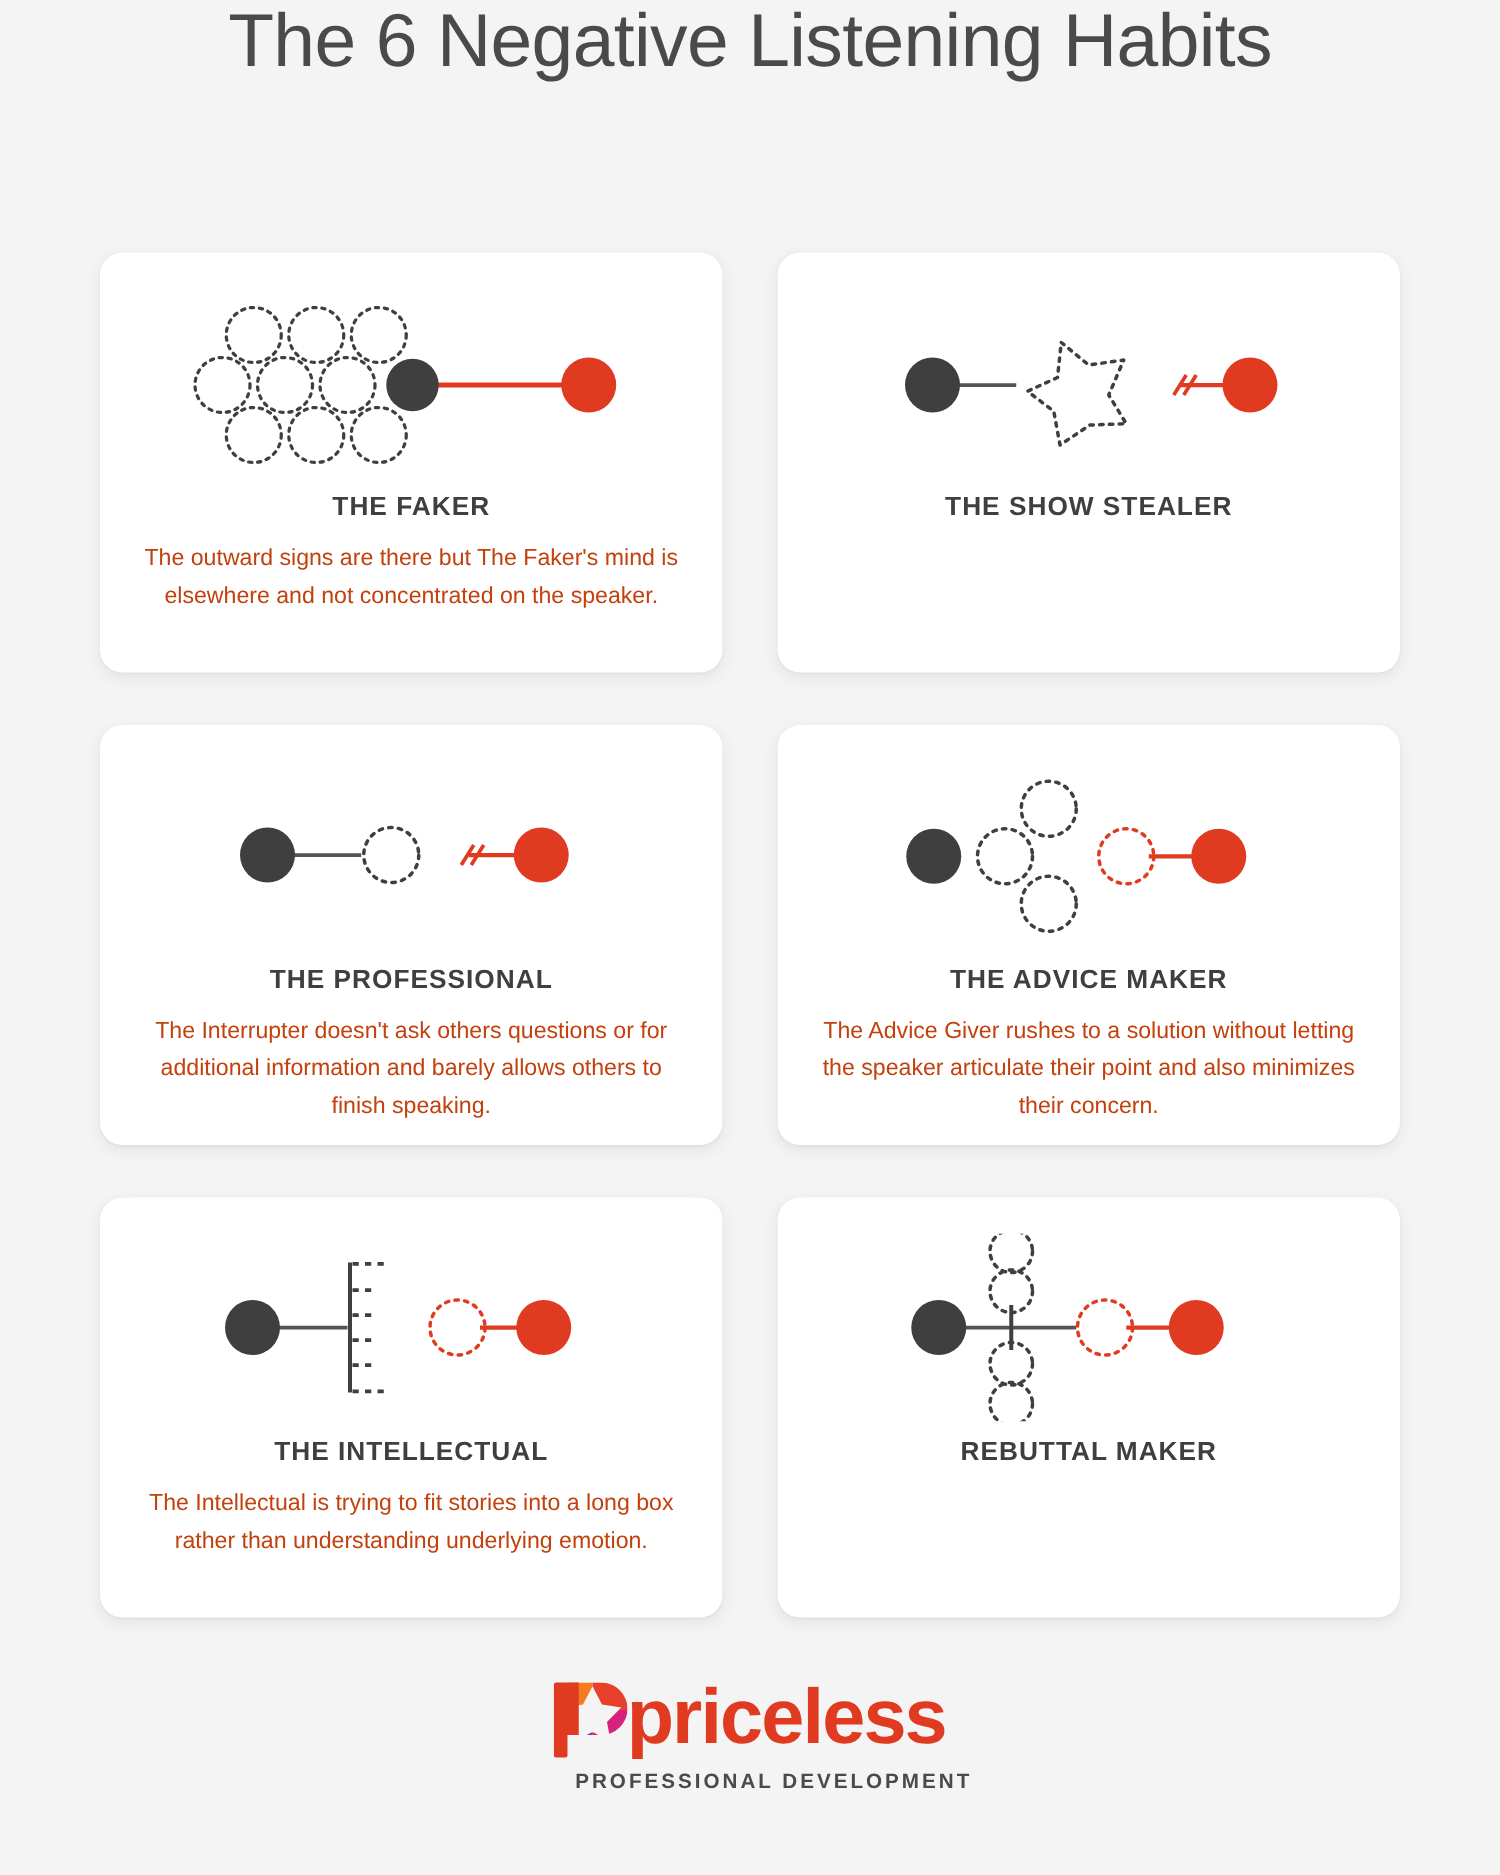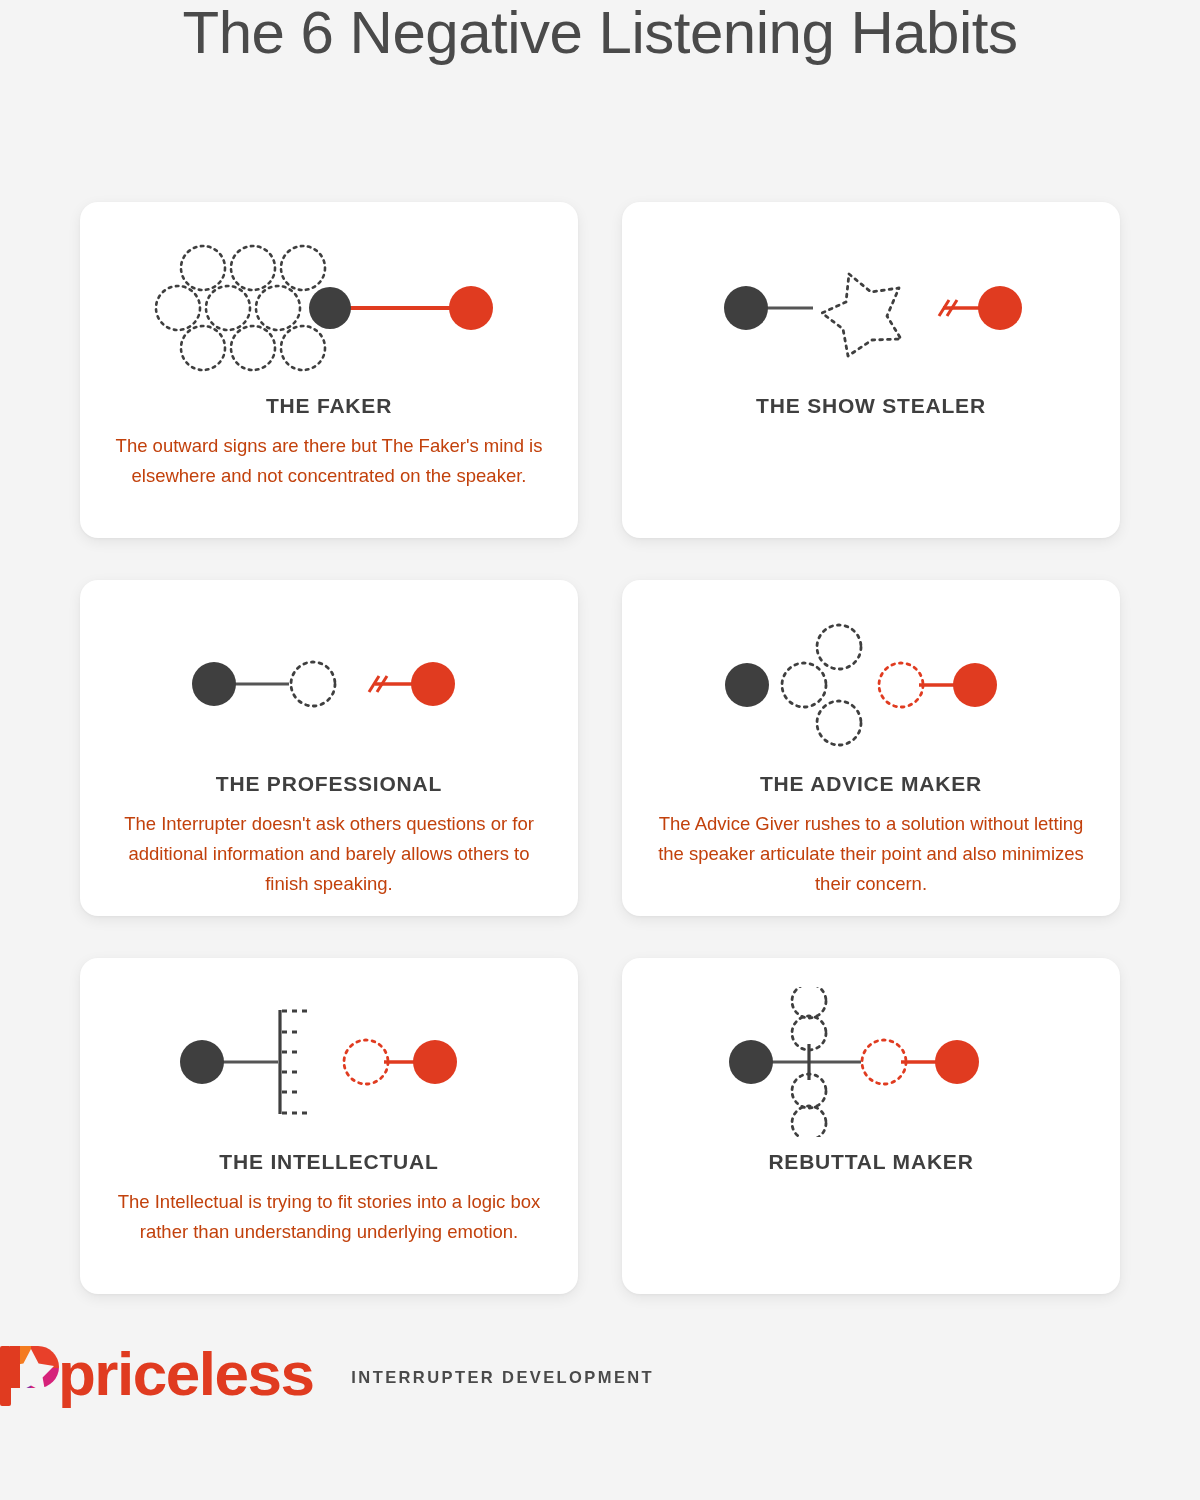--- a/index.html
+++ b/index.html
@@ -83,21 +83,21 @@
   .card.row-2 .card-icon { height: 176px; }
   .card.row-3 .card-icon { height: 176px; }
 
   
   .footer {
     position: absolute;
     left: 0;
     right: 0;
     top: 1338px;
     display: flex;
-    flex-direction: row;
+    flex-direction: column;
     align-items: center;
   }
   .logo-row {
     display: flex;
     align-items: center;
   }
   .logo-word {
     font-size: 62px;
     font-weight: bold;
     color: #e03b20;
@@ -206,21 +206,21 @@
           <line x1="108" y1="80" x2="125" y2="80"></line>
           <line x1="108" y1="100" x2="125" y2="100"></line>
           <line x1="108" y1="121" x2="134" y2="121"></line>
         </g>
         <line x1="210" y1="70" x2="244" y2="70" stroke="#e03b20" stroke-width="3.4"></line>
         <circle cx="192" cy="70" r="22" fill="none" stroke="#e03b20" stroke-width="2.8" stroke-dasharray="2.8 5" stroke-linecap="round"></circle>
         <circle cx="261" cy="70" r="22" fill="#e03b20"></circle>
       </svg>
     </div>
     <div class="card-title">THE INTELLECTUAL</div>
-    <div class="card-desc">The Intellectual is trying to fit stories into a logic box rather than understanding underlying emotion.</div>
+    <div class="card-desc">The Intellectual is trying to fit stories into a long box rather than understanding underlying emotion.</div>
   </div>
 
   <div class="card row-3">
     <div class="card-icon">
       <svg width="300" height="150" viewBox="0 0 300 150" aria-hidden="true">
         <line x1="42" y1="75" x2="140" y2="75" stroke="#555555" stroke-width="3"></line>
         <circle cx="30" cy="75" r="22" fill="#3f3f3f"></circle>
         <line x1="88" y1="57" x2="88" y2="93" stroke="#3f3f3f" stroke-width="3.2"></line>
         <g fill="none" stroke="#3f3f3f" stroke-width="2.8" stroke-dasharray="2.8 5" stroke-linecap="round">
           <circle cx="88" cy="14" r="17"></circle>
@@ -256,14 +256,14 @@
         <rect x="31" y="0" width="31" height="30" fill="#e8402a"></rect>
         <rect x="31" y="30" width="31" height="42" fill="#d6227a"></rect>
         <rect x="0" y="30" width="31" height="42" fill="#8e2f9e"></rect>
       </g>
 
       <rect x="0" y="8" width="11" height="60" rx="2" fill="#e03b20"></rect>
       <path d="M10 8 h10 v42 h-10 z" fill="#e03b20"></path>
     </svg>
     <div class="logo-word">priceless</div>
   </div>
-  <div class="logo-sub">INTERRUPTER DEVELOPMENT</div>
+  <div class="logo-sub">PROFESSIONAL DEVELOPMENT</div>
 </div>
 
 </body></html>

